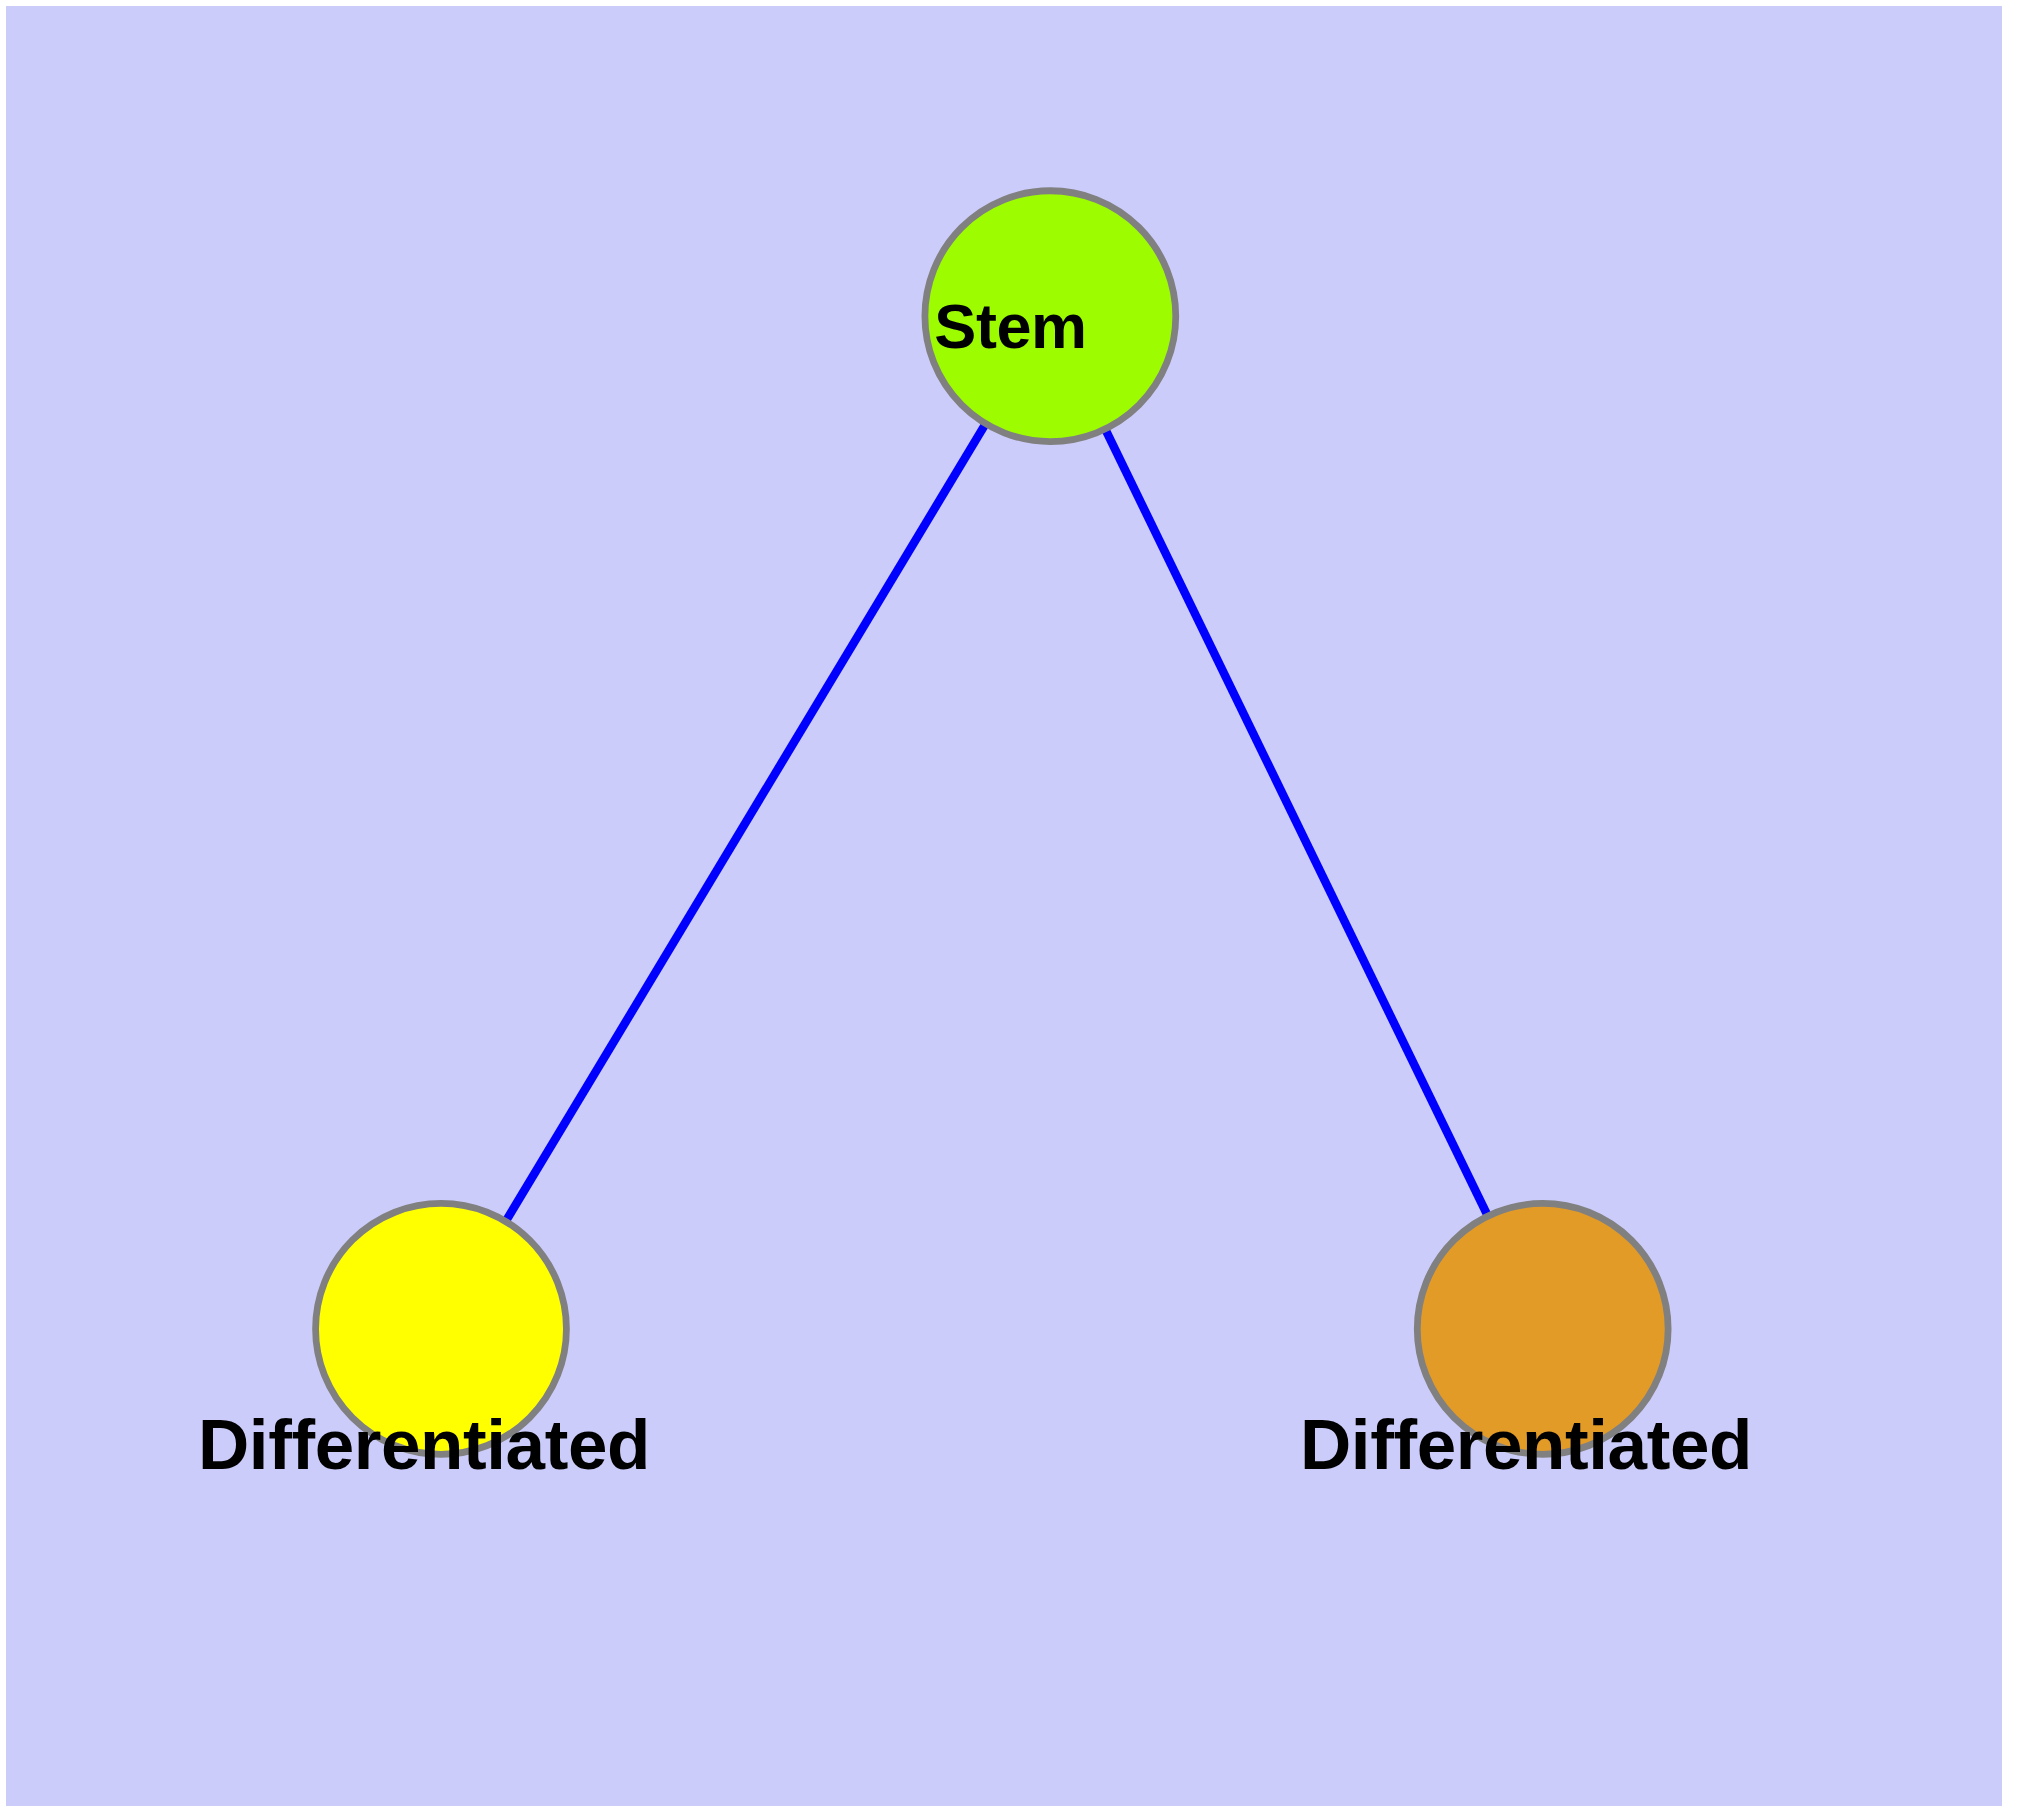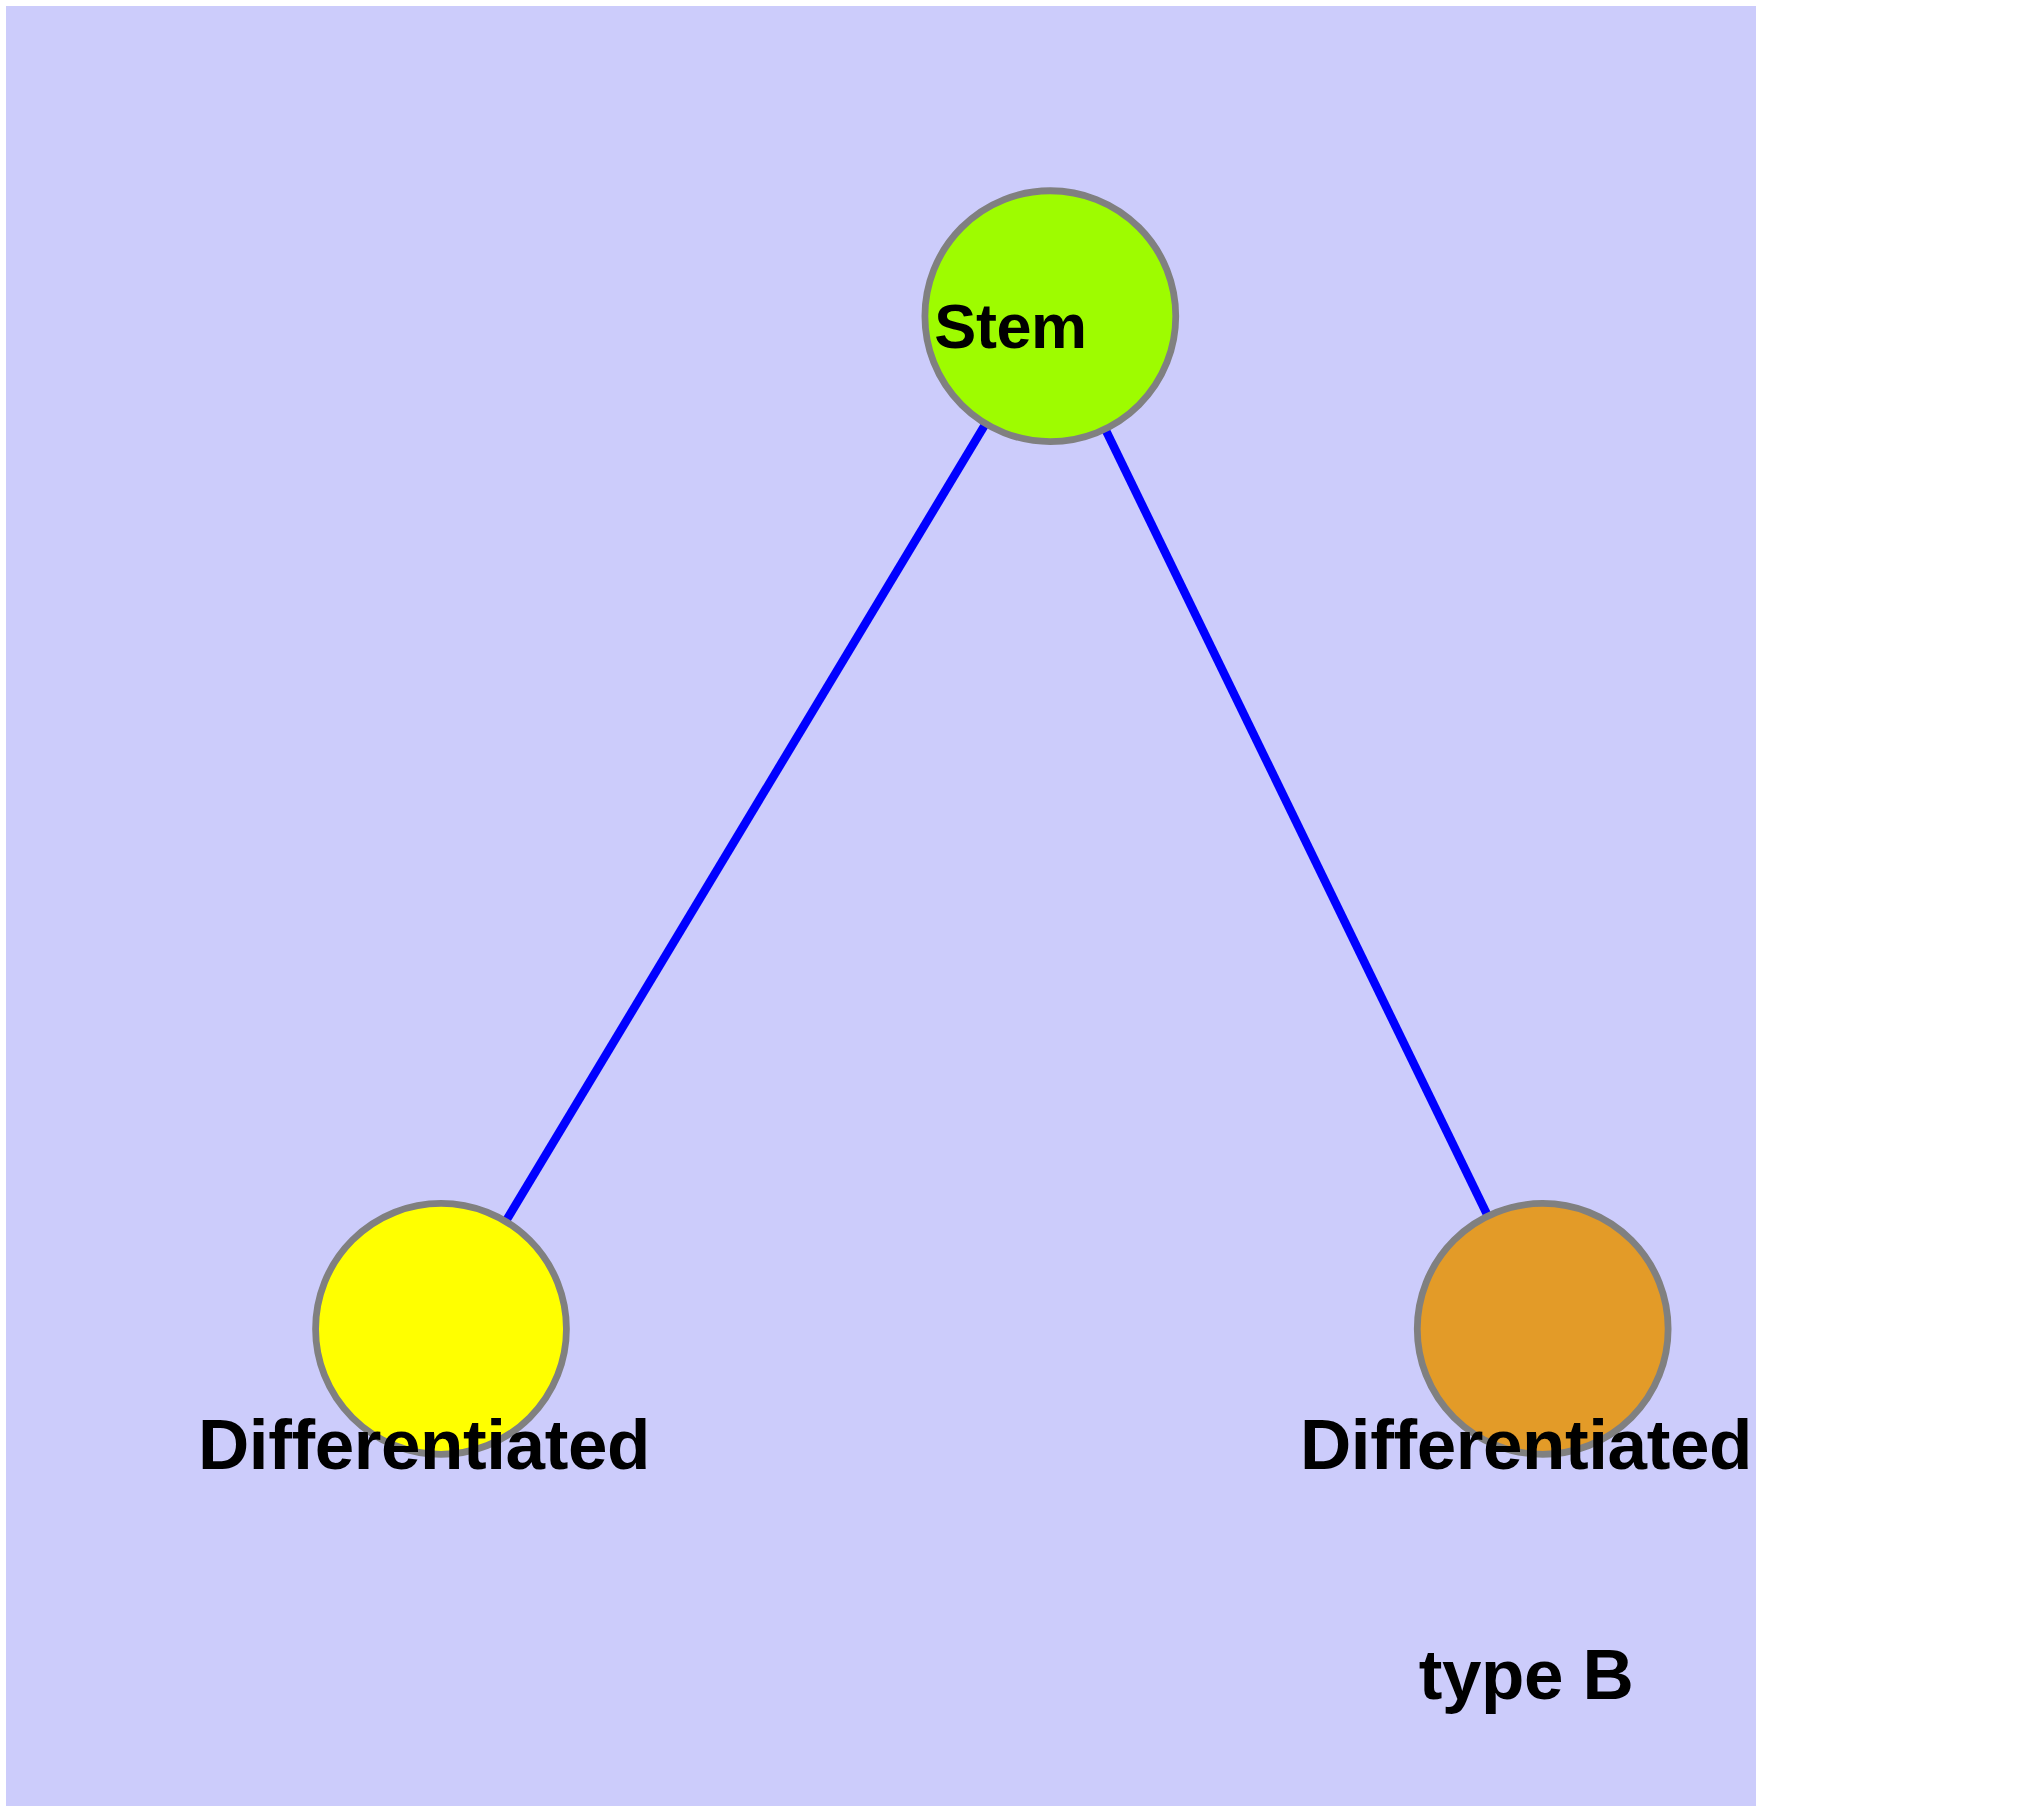--- a/index.html
+++ b/index.html
@@ -8,21 +8,21 @@
     background: #ffffff;
   }
   body {
     width: 2021px;
     height: 1812px;
     overflow: hidden;
     font-family: "Liberation Sans", sans-serif;
   }
   #canvas {
     position: relative;
-    width: 1756px;
+    width: 2002px;
     height: 1812px;
     background: #ffffff;
     overflow: hidden;
   }
   #plot-panel {
     position: absolute;
     left: 6px;
     top: 6px;
     width: 2009px;
     height: 1800px;
@@ -88,18 +88,17 @@
     </svg>
 
     <div class="node-label" id="label-stem">Stem</div>
 
     <div class="node-label" id="label-diff-a">
       <div>Differentiated</div>
     </div>
 
     <div class="node-label" id="label-diff-b">
       <div>Differentiated</div>
-      <div>type B</div>
     </div>
 
   </div>
 </div>
 
 
 </body></html>

